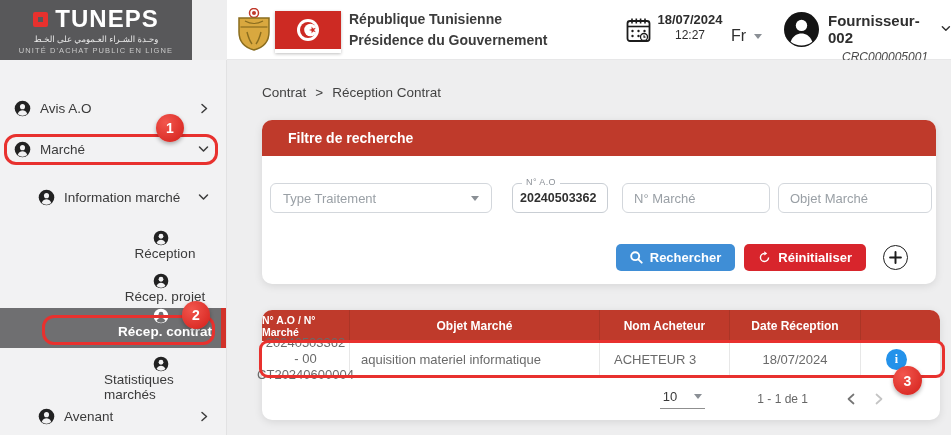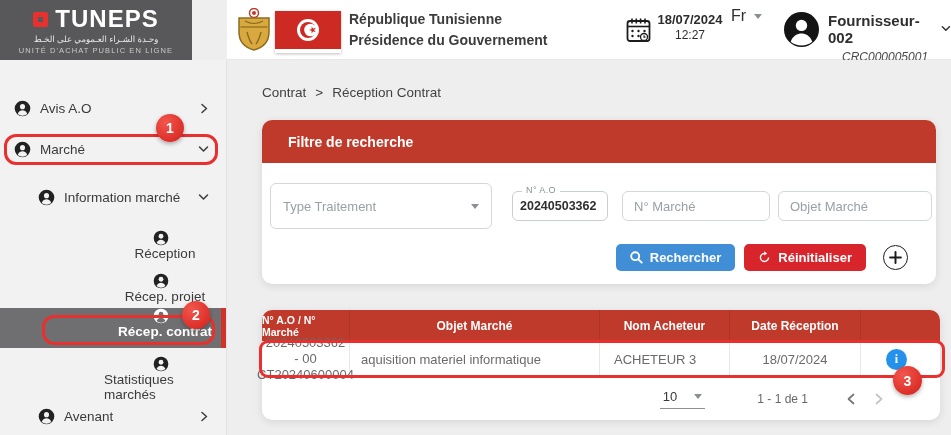--- a/index.html
+++ b/index.html
@@ -17,21 +17,21 @@
 
   
   .topbar { position:absolute; left:227px; top:0; width:724px; height:60px; background:#ffffff; border-bottom:1px solid #e7e7e8; }
   .emblem { position:absolute; left:9px; top:8px; }
   .flag { position:absolute; left:48px; top:11px; box-shadow:0 1px 3px rgba(0,0,0,.25); }
   .gov-text { position:absolute; left:122px; top:9px; font-size:14px; color:#3c3c3c; font-weight:600; line-height:21px; }
   .cal-icon { position:absolute; left:399px; top:17px; }
   .datetime { position:absolute; left:427px; top:12px; width:72px; text-align:center; color:#2d2d2d; }
   .dt-date { font-size:13px; font-weight:600; }
   .dt-time { font-size:12px; margin-top:1px; }
-  .lang { position:absolute; left:504px; top:7px; display:flex; align-items:center; gap:8px; font-size:16px; color:#2f2f2f; cursor:pointer; }
+  .lang { position:absolute; left:504px; top:27px; display:flex; align-items:center; gap:8px; font-size:16px; color:#2f2f2f; cursor:pointer; }
   .avatar { position:absolute; left:557px; top:12px; }
   .userblock { position:absolute; left:601px; top:12px; }
   .user-name-row { display:flex; align-items:center; gap:10px; font-size:15px; color:#2f2f2f; font-weight:600; }
   .user-code { font-size:12px; color:#4a4a4a; font-style:italic; margin-top:4px; margin-left:14px; }
 
   
   .sidebar { position:absolute; left:0; top:60px; width:227px; height:375px; background:#f2f2f3; border-right:1px solid #e2e2e3; }
   .side-item { position:absolute; left:0; right:0; height:32px; display:flex; align-items:center; font-size:13.5px; color:#3b3b3b; cursor:pointer; }
   .side-item .p-icon { margin-right:9px; flex:none; display:flex; }
   .side-item .chev { position:absolute; right:17px; display:flex; }
@@ -41,24 +41,24 @@
   .side-item.active { background:#6f6f71; color:#ffffff; font-weight:bold; height:40px; }
   .side-item.active::after { content:""; position:absolute; right:0; top:0; width:5px; height:100%; background:#d2322a; }
 
   
   .main { position:absolute; left:227px; top:60px; width:724px; height:375px; background:#eeeeef; }
   .breadcrumb { position:absolute; left:35px; top:25px; font-size:13.5px; color:#424242; display:flex; gap:9px; }
   .breadcrumb .bc-link { cursor:pointer; }
 
   .card { position:absolute; background:#fff; border-radius:10px; box-shadow:0 2px 8px rgba(0,0,0,.10); }
   .filter-card { left:35px; top:60px; width:674px; height:164px; }
-  .card-header { height:43px; background:#bf3a2b; border-radius:10px 10px 0 0; display:flex; align-items:center; padding-left:26px; color:#fff; font-size:14px; font-weight:bold; }
+  .card-header { height:36px; background:#bf3a2b; border-radius:10px 10px 0 0; display:flex; align-items:center; padding-left:26px; color:#fff; font-size:14px; font-weight:bold; }
 
   .fields { position:absolute; left:8px; top:63px; display:flex; align-items:center; }
-  .selectbox { width:222px; height:46px; border:1px solid #d3d7dc; border-radius:6px; display:flex; align-items:center; justify-content:space-between; padding:0 12px; cursor:pointer; background:#fff; }
+  .selectbox { width:222px; height:30px; border:1px solid #d3d7dc; border-radius:6px; display:flex; align-items:center; justify-content:space-between; padding:0 12px; cursor:pointer; background:#fff; }
   .selectbox .ph { color:#9aa0a6; font-size:13px; }
   .caret { width:0; height:0; border-left:4px solid transparent; border-right:4px solid transparent; border-top:5px solid #8a8f95; }
   .notched { position:relative; width:96px; height:30px; border:1px solid #c9ced4; border-radius:6px; margin-left:20px; background:#fff; }
   .notched label { position:absolute; top:-7px; left:9px; background:#fff; padding:0 4px; font-size:9px; color:#8b9097; letter-spacing:.4px; }
   .notched input { border:0; outline:0; width:100%; height:100%; padding:0 7px; font-size:12.5px; font-weight:bold; color:#2f2f2f; font-family:"Liberation Sans",sans-serif; background:transparent; }
   .plain-input { height:30px; border:1px solid #d3d7dc; border-radius:6px; padding:0 11px; font-size:13px; color:#333; outline:0; background:#fff; font-family:"Liberation Sans",sans-serif; }
   .plain-input::placeholder { color:#9aa0a6; }
   .in-marche { width:148px; margin-left:14px; }
   .in-objet { width:154px; margin-left:8px; }
 

